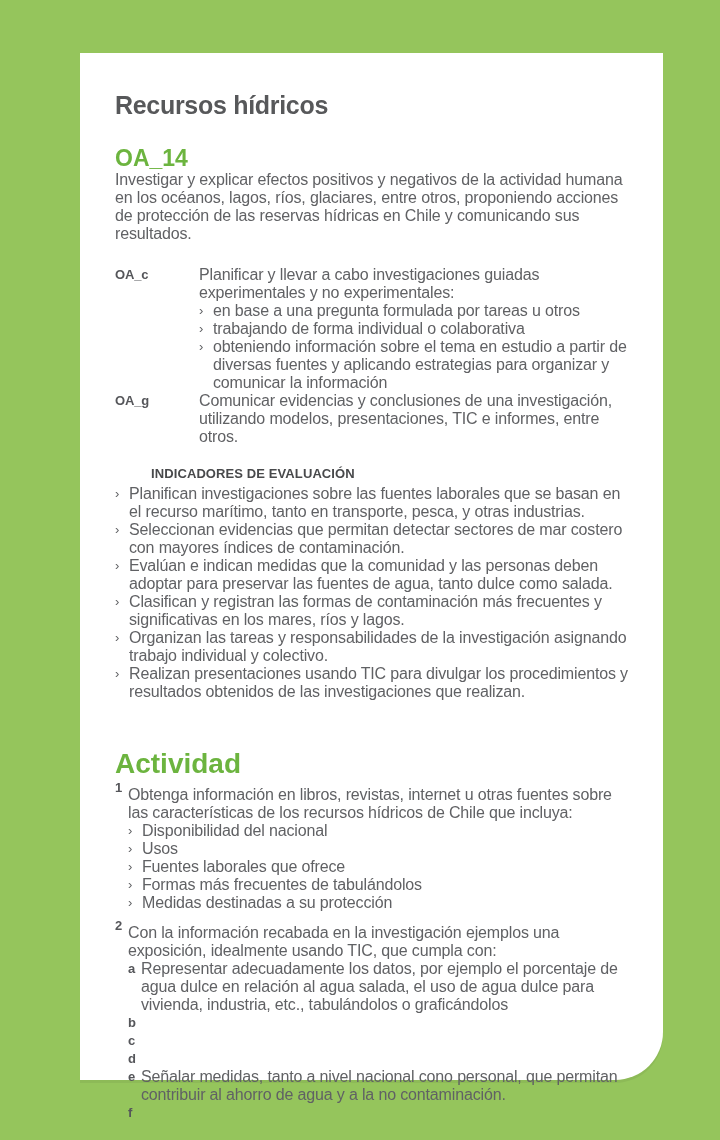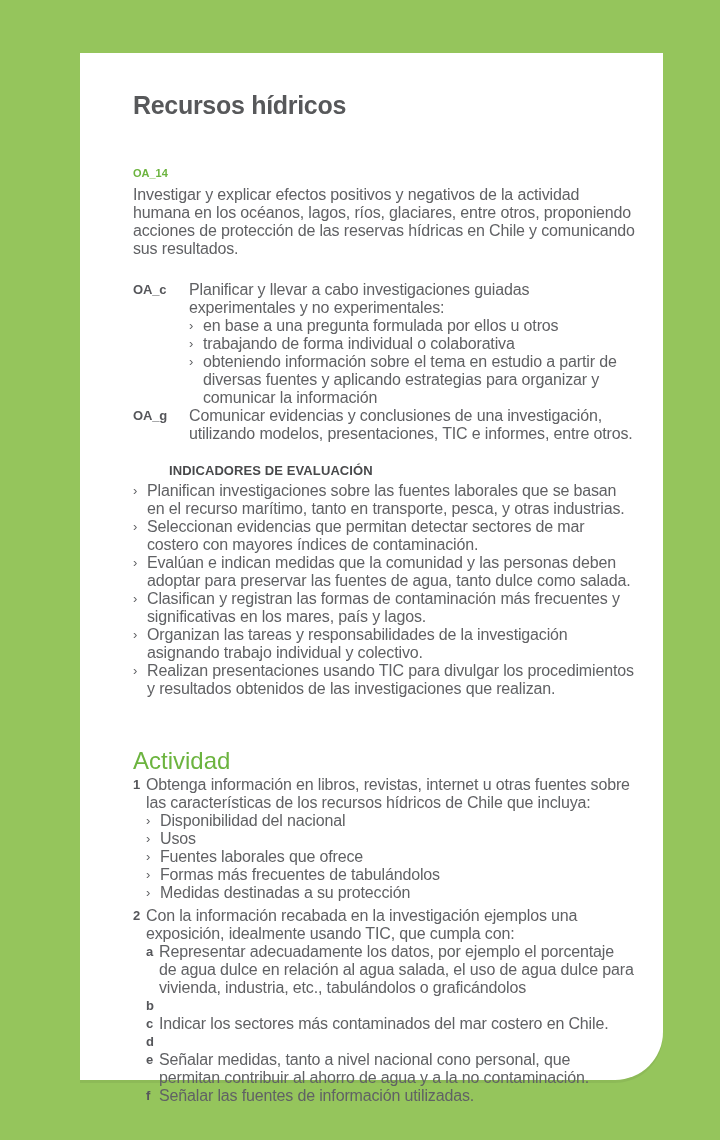--- a/index.html
+++ b/index.html
@@ -19,55 +19,55 @@
     position:relative;
     overflow:hidden;
   }
   .page{
     position:absolute;
     left:80px; top:53px;
     width:583px; height:1027px;
     background:var(--page);
     border-bottom-right-radius:48px;
     box-shadow:0 3px 0 rgba(0,0,0,0.05);
-    padding:39px 28px 0 53px;
+    padding:39px 28px 0 35px;
   }
   .page-title{
     font-size:25px;
     font-weight:bold;
     color:var(--title);
     letter-spacing:-0.3px;
     line-height:26px;
   }
   .oa14-heading{
-    margin-top:46px;
-    font-size:11px;
+    margin-top:31px;
+    font-size:23px;
     font-weight:bold;
     color:var(--accent);
     line-height:18px;
   }
   p,.txt{
     font-size:16px;
     line-height:18px;
     color:var(--body);
     letter-spacing:-0.15px;
   }
   .oa14-text{margin-top:4px;}
   .oa-list{margin-top:23px;}
-  .oa-row{display:flex;gap:8px;}
+  .oa-row{display:flex;}
   .oa-label{
     width:48px;
     flex:0 0 48px;
     font-size:13px;
     line-height:18px;
     font-weight:bold;
     color:var(--label);
     letter-spacing:-0.15px;
   }
-  .oa-body{flex:1;}
+  .oa-body{flex:1;margin-left:36px;}
   .b{display:flex;}
   .b .m{
     flex:0 0 14px;
     width:14px;
     font-size:13px;
     line-height:18px;
     color:var(--body);
   }
   .b .bt{flex:1;}
   .indicators{margin-top:19px;}
@@ -75,35 +75,35 @@
     font-size:13px;
     font-weight:bold;
     color:var(--heading_dark);
     line-height:18px;
     letter-spacing:0.1px;
     margin-left:36px;
   }
   .ind-list{margin-top:2px;}
   .activity{margin-top:52px;}
   .activity-heading{
-    font-size:24px;
-    font-weight:normal;
+    font-size:28px;
+    font-weight:bold;
     color:var(--accent);
     line-height:21px;
   }
   .act-item{display:flex;margin-top:5px;}
   .act-num{
     flex:0 0 13px;
     width:13px;
     font-size:13px;
     line-height:18px;
     font-weight:bold;
     color:var(--label);
   }
-  .act-body{flex:1;}
+  .act-body{flex:1;margin-top:7px;}
   .letter-row{display:flex;}
   .letter-label{
     flex:0 0 13px;
     width:13px;
     font-size:13px;
     line-height:18px;
     font-weight:bold;
     color:var(--label);
   }
 </style>
@@ -117,21 +117,21 @@
   <h2 class="oa14-heading">OA_14</h2>
   <p class="oa14-text">Investigar y explicar efectos positivos y negativos de la actividad humana en los océanos, lagos, ríos, glaciares, entre otros, proponiendo acciones de protección de las reservas hídricas en Chile y comunicando sus resultados.</p>
 
   <section class="oa-list">
     <div class="oa-row">
       <span class="oa-label">OA_c</span>
       <div class="oa-body">
         <p>Planificar y llevar a cabo investigaciones guiadas experimentales y no experimentales:</p>
         <div class="b">
           <span class="m">›</span>
-          <p class="bt">en base a una pregunta formulada por ellos u otros</p>
+          <p class="bt">en base a una pregunta formulada por tareas u otros</p>
         </div>
         <div class="b">
           <span class="m">›</span>
           <p class="bt">trabajando de forma individual o colaborativa</p>
         </div>
         <div class="b">
           <span class="m">›</span>
           <p class="bt">obteniendo información sobre el tema en estudio a partir de diversas fuentes y aplicando estrategias para organizar y comunicar la información</p>
         </div>
       </div>
@@ -154,21 +154,21 @@
       <div class="b">
         <span class="m">›</span>
         <p class="bt">Seleccionan evidencias que permitan detectar sectores de mar costero con mayores índices de contaminación.</p>
       </div>
       <div class="b">
         <span class="m">›</span>
         <p class="bt">Evalúan e indican medidas que la comunidad y las personas deben adoptar para preservar las fuentes de agua, tanto dulce como salada.</p>
       </div>
       <div class="b">
         <span class="m">›</span>
-        <p class="bt">Clasifican y registran las formas de contaminación más frecuentes y significativas en los mares, país y lagos.</p>
+        <p class="bt">Clasifican y registran las formas de contaminación más frecuentes y significativas en los mares, ríos y lagos.</p>
       </div>
       <div class="b">
         <span class="m">›</span>
         <p class="bt">Organizan las tareas y responsabilidades de la investigación asignando trabajo individual y colectivo.</p>
       </div>
       <div class="b">
         <span class="m">›</span>
         <p class="bt">Realizan presentaciones usando TIC para divulgar los procedimientos y resultados obtenidos de las investigaciones que realizan.</p>
       </div>
     </div>
@@ -210,30 +210,28 @@
         <p>Con la información recabada en la investigación ejemplos una exposición, idealmente usando TIC, que cumpla con:</p>
         <div class="letter-row">
           <span class="letter-label">a</span>
           <p class="bt">Representar adecuadamente los datos, por ejemplo el porcentaje de agua dulce en relación al agua salada, el uso de agua dulce para vivienda, industria, etc., tabulándolos o graficándolos</p>
         </div>
         <div class="letter-row">
           <span class="letter-label">b</span>
         </div>
         <div class="letter-row">
           <span class="letter-label">c</span>
-          <p class="bt">Indicar los sectores más contaminados del mar costero en Chile.</p>
         </div>
         <div class="letter-row">
           <span class="letter-label">d</span>
         </div>
         <div class="letter-row">
           <span class="letter-label">e</span>
           <p class="bt">Señalar medidas, tanto a nivel nacional cono personal, que permitan contribuir al ahorro de agua y a la no contaminación.</p>
         </div>
         <div class="letter-row">
           <span class="letter-label">f</span>
-          <p class="bt">Señalar las fuentes de información utilizadas.</p>
         </div>
       </div>
     </div>
   </section>
 
 </div>
 
 </body></html>

